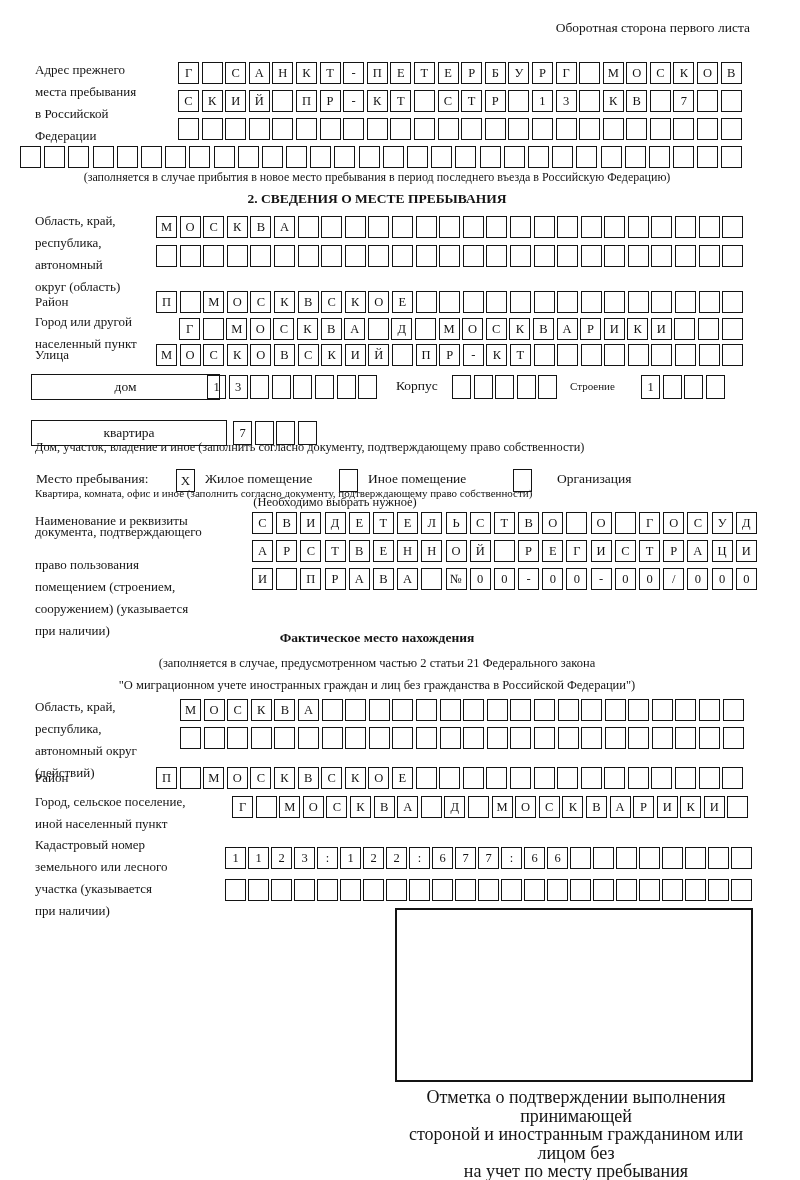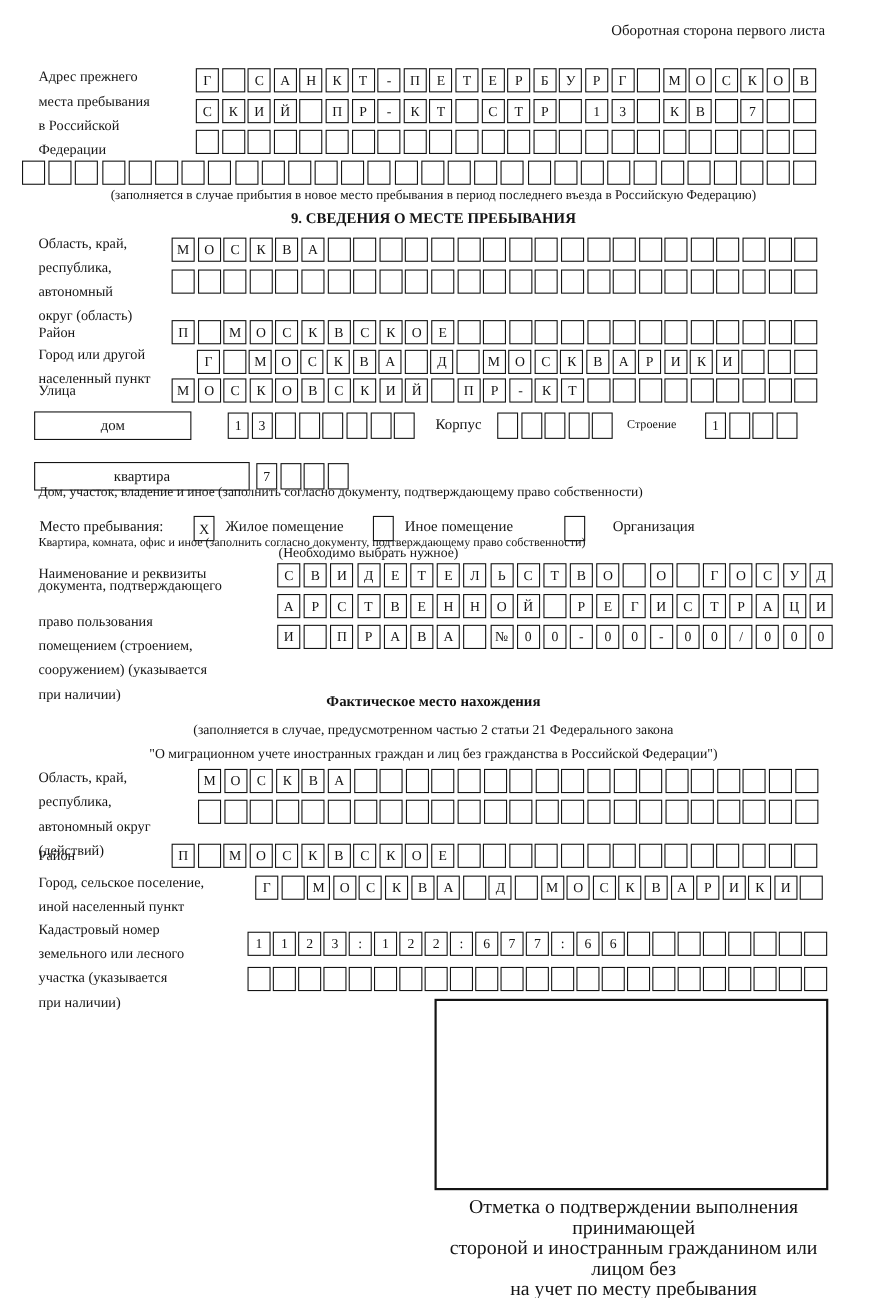--- a/index.html
+++ b/index.html
@@ -1,19 +1,19 @@
 <!DOCTYPE html>
 <html><head>
 <meta charset="utf-8">
 <style>
   html,body{margin:0;padding:0;background:#ffffff;}
   .page{position:relative;width:800px;height:1180px;background:#ffffff;
         font-family:"Liberation Serif","DejaVu Serif",serif;color:#141414;overflow:hidden;}
   .lbl{position:absolute;font-size:13px;line-height:16px;white-space:nowrap;}
-  .center{left:17px;width:754px;text-align:center;white-space:nowrap;}
+  .center{left:0;width:754px;text-align:center;white-space:nowrap;}
   .bold{font-weight:bold;}
   .row{position:absolute;display:flex;}
   .row .c{flex:0 0 auto;width:21px;height:22px;border:1.6px solid #141414;box-sizing:border-box;
           margin-right:2.6px;display:flex;align-items:center;justify-content:center;
           font-size:12.5px;line-height:1;}
   .row.p242 .c{margin-right:3.2px;}
   .row.p23 .c{margin-right:2px;}
   .row.small .c{width:19px;height:24px;margin-right:2.6px;}
   .wbox{position:absolute;border:1.6px solid #141414;box-sizing:border-box;display:flex;
         align-items:center;justify-content:center;font-size:13.5px;}
@@ -140,21 +140,21 @@
       <div class="c"></div>
       <div class="c"></div>
       <div class="c"></div>
       <div class="c"></div>
       <div class="c"></div>
       <div class="c"></div>
     </div>
 
   <div class="lbl center" style="top:169px;font-size:12px;">(заполняется в случае прибытия в новое место пребывания в период последнего въезда в Российскую Федерацию)</div>
 
-  <div class="lbl center bold" style="top:191px;font-size:13.5px;">9. СВЕДЕНИЯ О МЕСТЕ ПРЕБЫВАНИЯ</div>
+  <div class="lbl center bold" style="top:191px;font-size:13.5px;">2. СВЕДЕНИЯ О МЕСТЕ ПРЕБЫВАНИЯ</div>
 
   <div class="lbl" style="left:35px;top:213px;">Область, край,</div>
   <div class="lbl" style="left:35px;top:235px;">республика,</div>
   <div class="lbl" style="left:35px;top:257px;">автономный</div>
   <div class="lbl" style="left:35px;top:279px;">округ (область)</div>
   <div class="row" style="left:156px;top:216px;">
       <div class="c">М</div>
       <div class="c">О</div>
       <div class="c">С</div>
       <div class="c">К</div>
@@ -288,21 +288,21 @@
       <div class="c"></div>
       <div class="c"></div>
       <div class="c"></div>
       <div class="c"></div>
       <div class="c"></div>
       <div class="c"></div>
       <div class="c"></div>
       <div class="c"></div>
     </div>
 
-  <div class="wbox" style="left:31px;top:374px;width:143px;height:26px;">дом</div>
+  <div class="wbox" style="left:31px;top:374px;width:189px;height:26px;">дом</div>
   <div class="row small" style="left:207px;top:375px;">
       <div class="c">1</div>
       <div class="c">3</div>
       <div class="c"></div>
       <div class="c"></div>
       <div class="c"></div>
       <div class="c"></div>
       <div class="c"></div>
       <div class="c"></div>
     </div>

